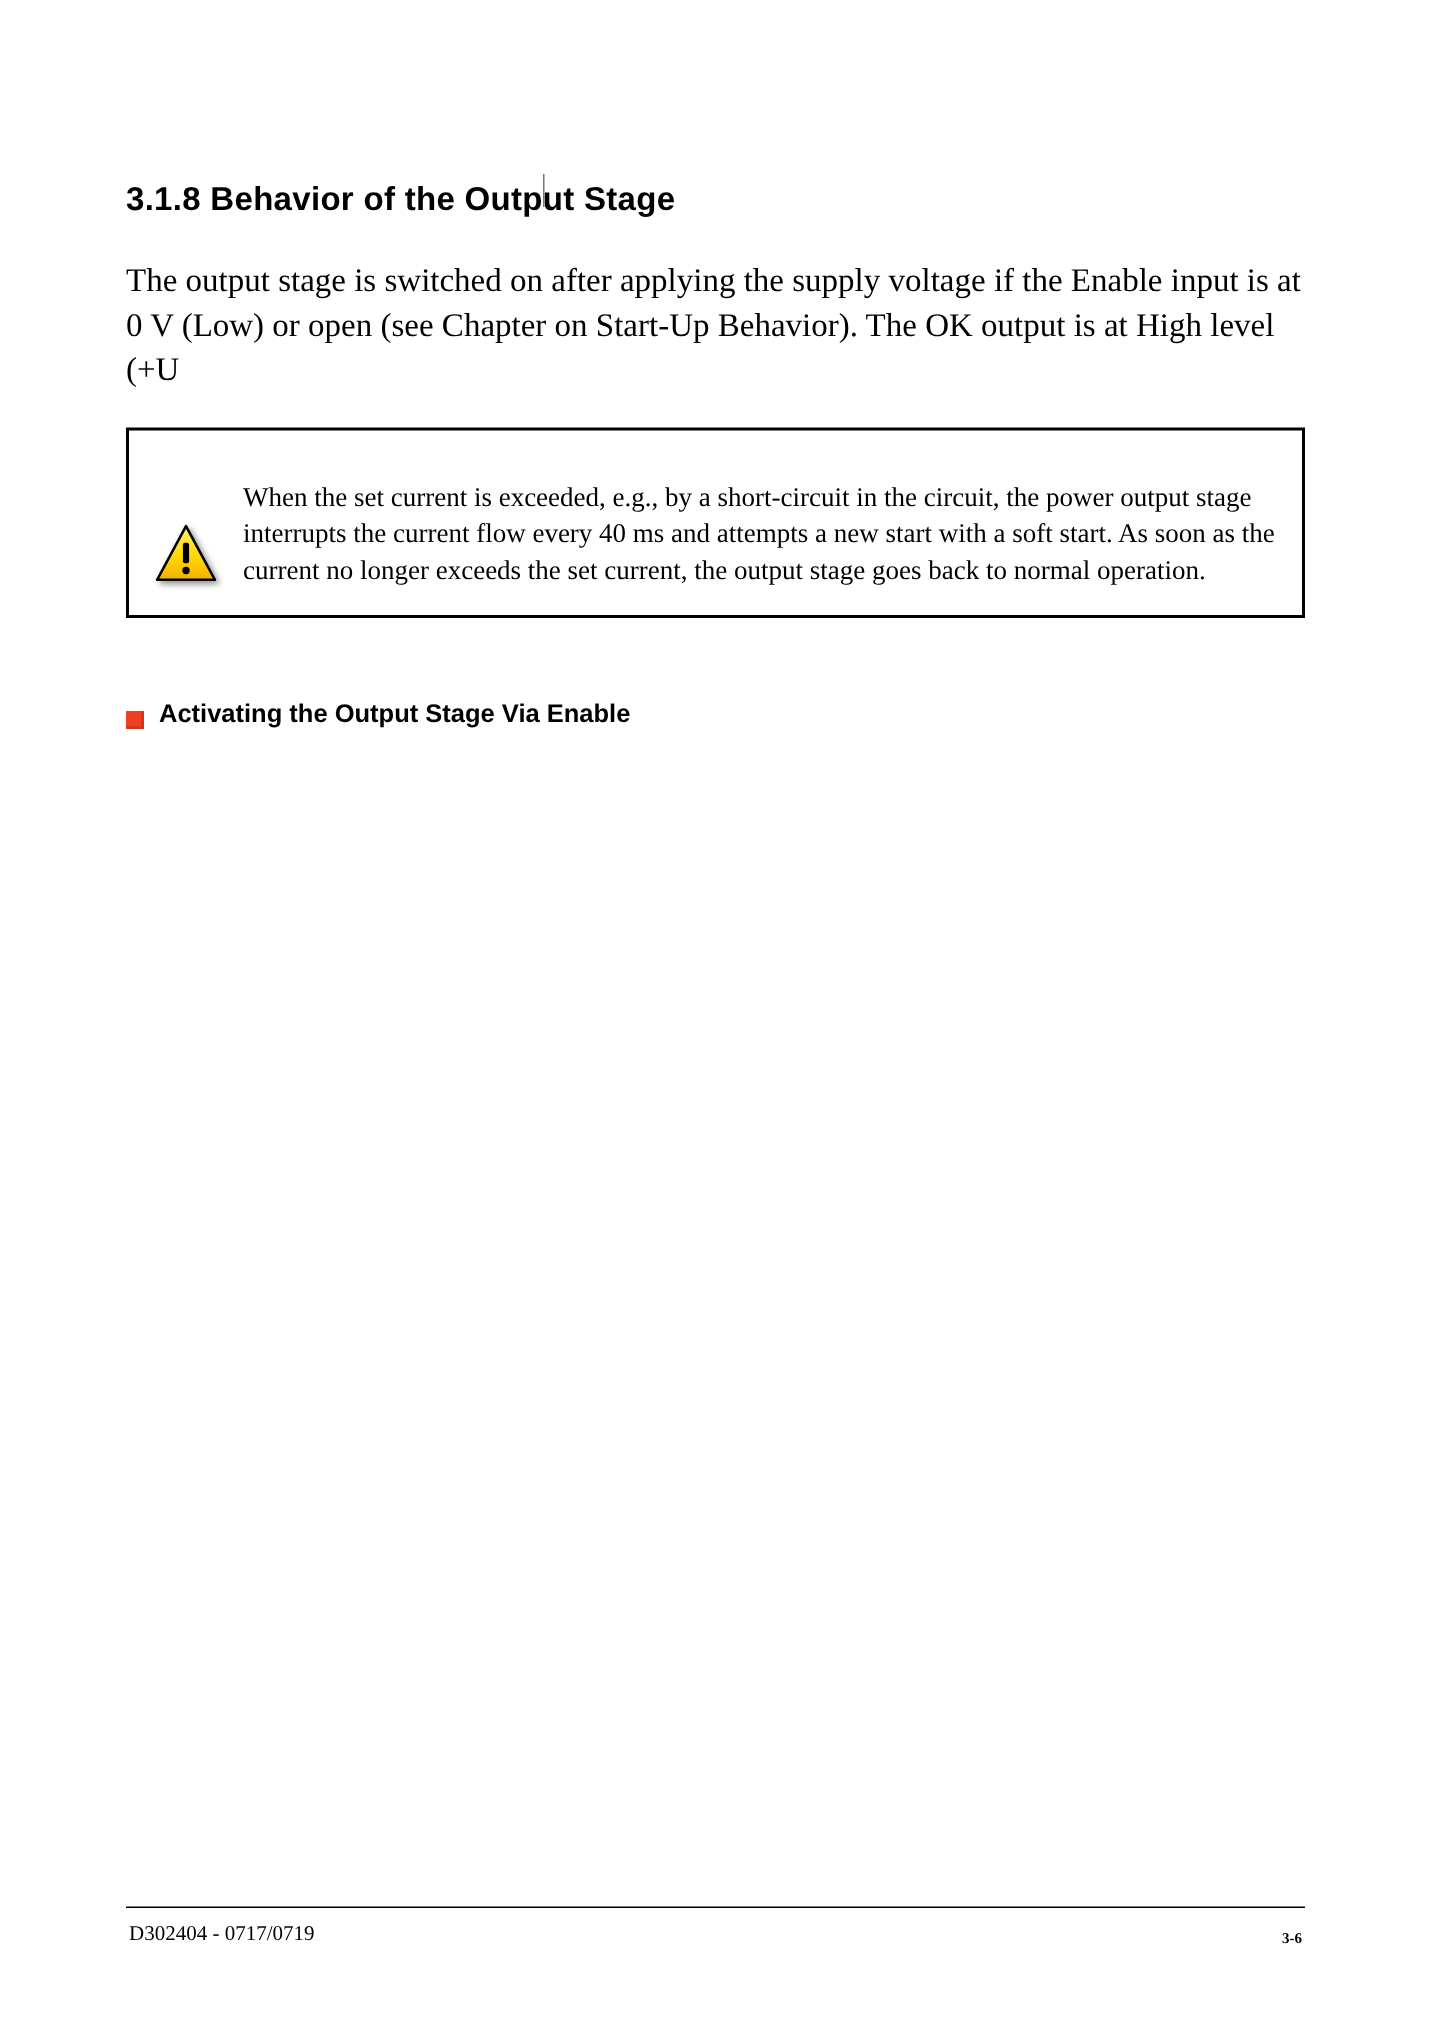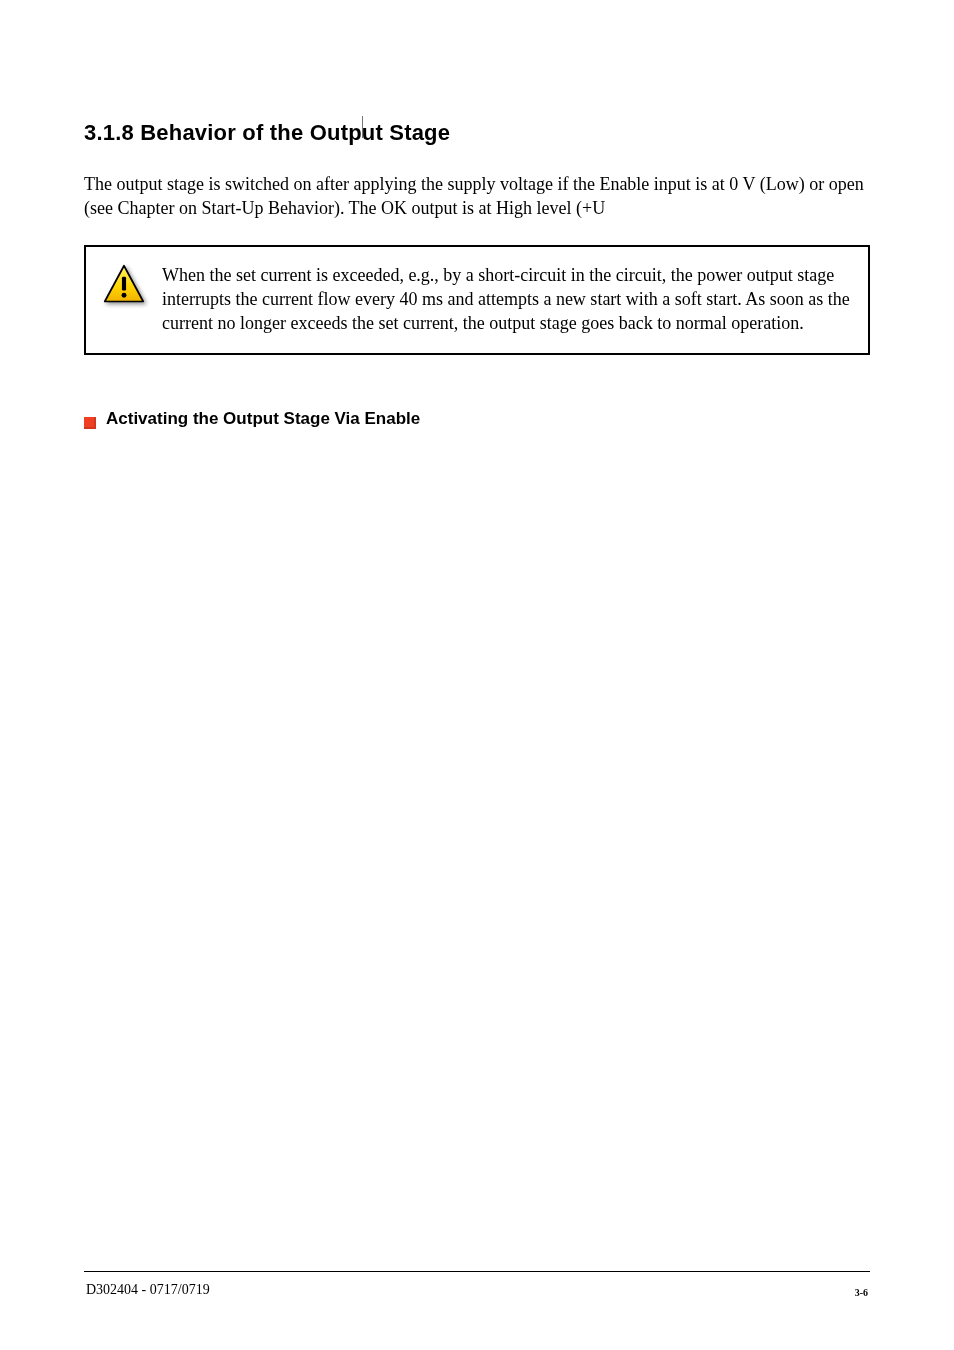--- a/index.html
+++ b/index.html
@@ -16,30 +16,30 @@
     box-sizing: border-box;
     padding: 120px 84px 60px 84px;
   }
   .section-title {
     font-family: Arial, Helvetica, sans-serif;
     font-size: 22px;
     font-weight: 700;
     letter-spacing: .2px;
   }
   .para {
-    font-size: 18px;
+    font-size: 22px;
     line-height: 1.35;
     margin-top: 26px;
   }
   .warn-box {
     border: 2px solid #000;
     margin-top: 24px;
-    padding: 16px 18px 18px 16px;
+    padding: 32px 18px 18px 16px;
     display: flex;
-    align-items: flex-start;
+    align-items: flex-end;
     gap: 16px;
   }
   .warn-text {
     font-size: 18px;
     line-height: 1.35;
     flex: 1 1 auto;
   }
   .warn-icon {
     width: 44px;
     height: 44px;

